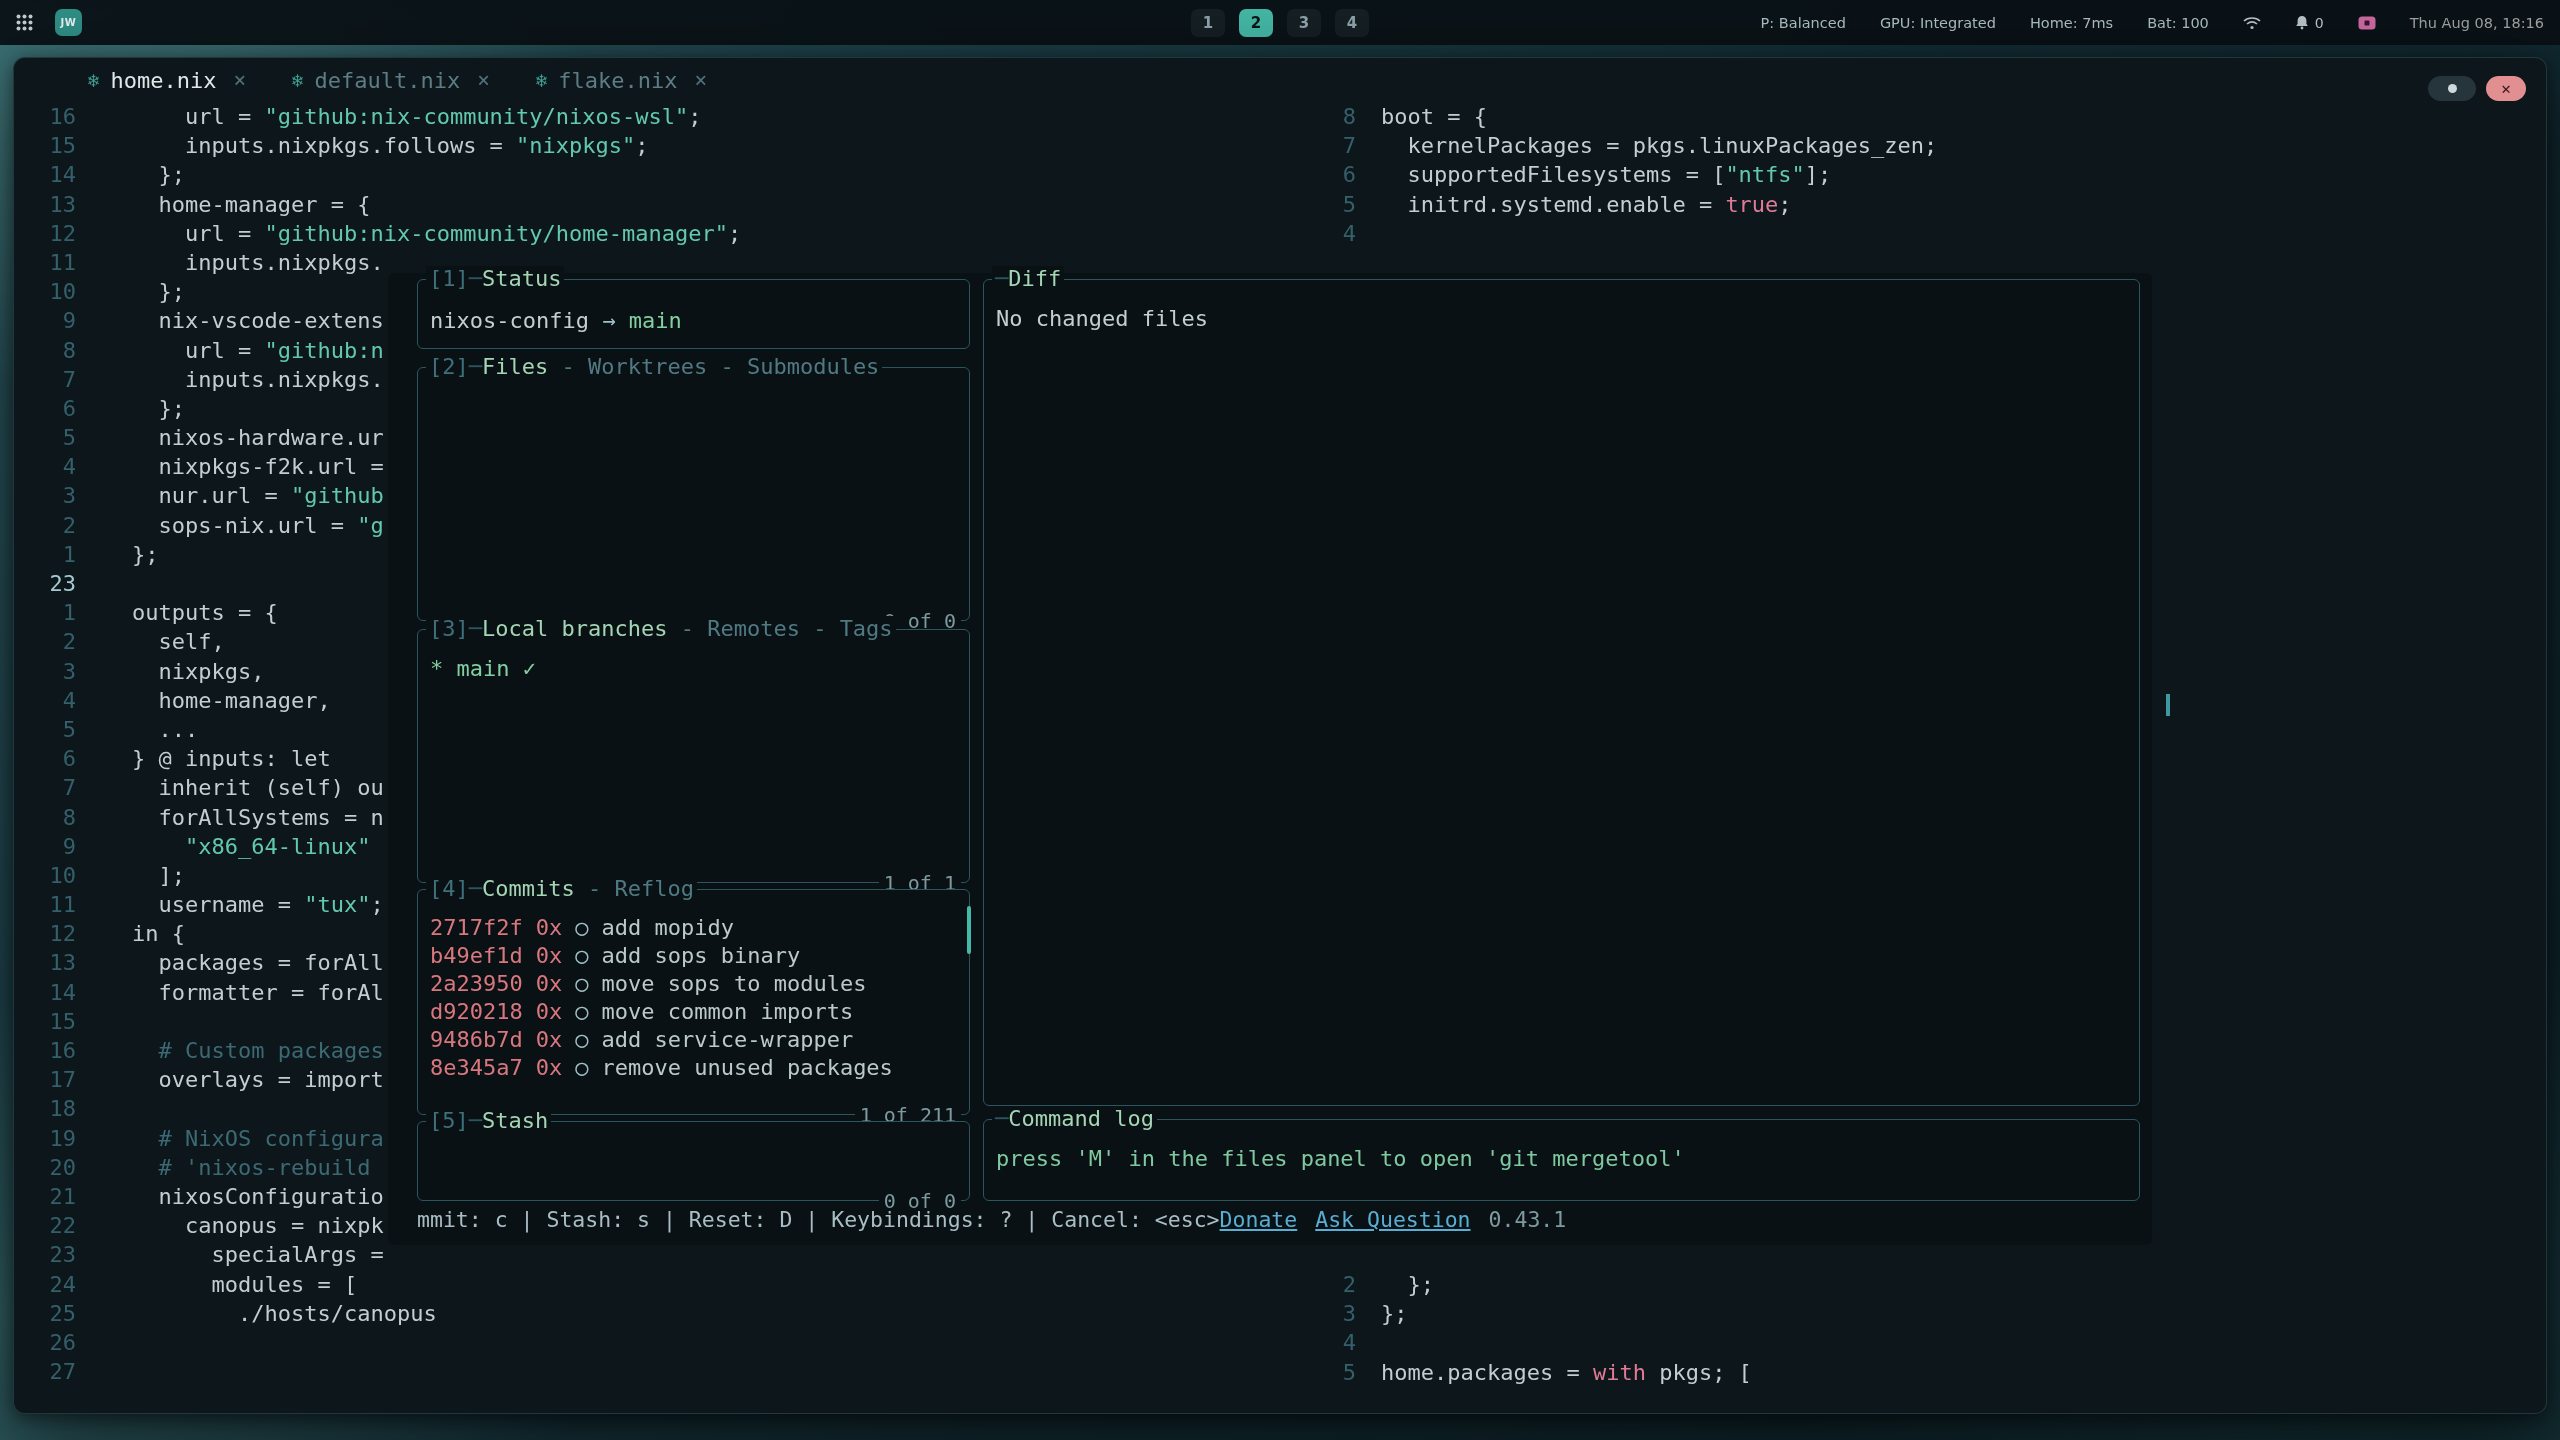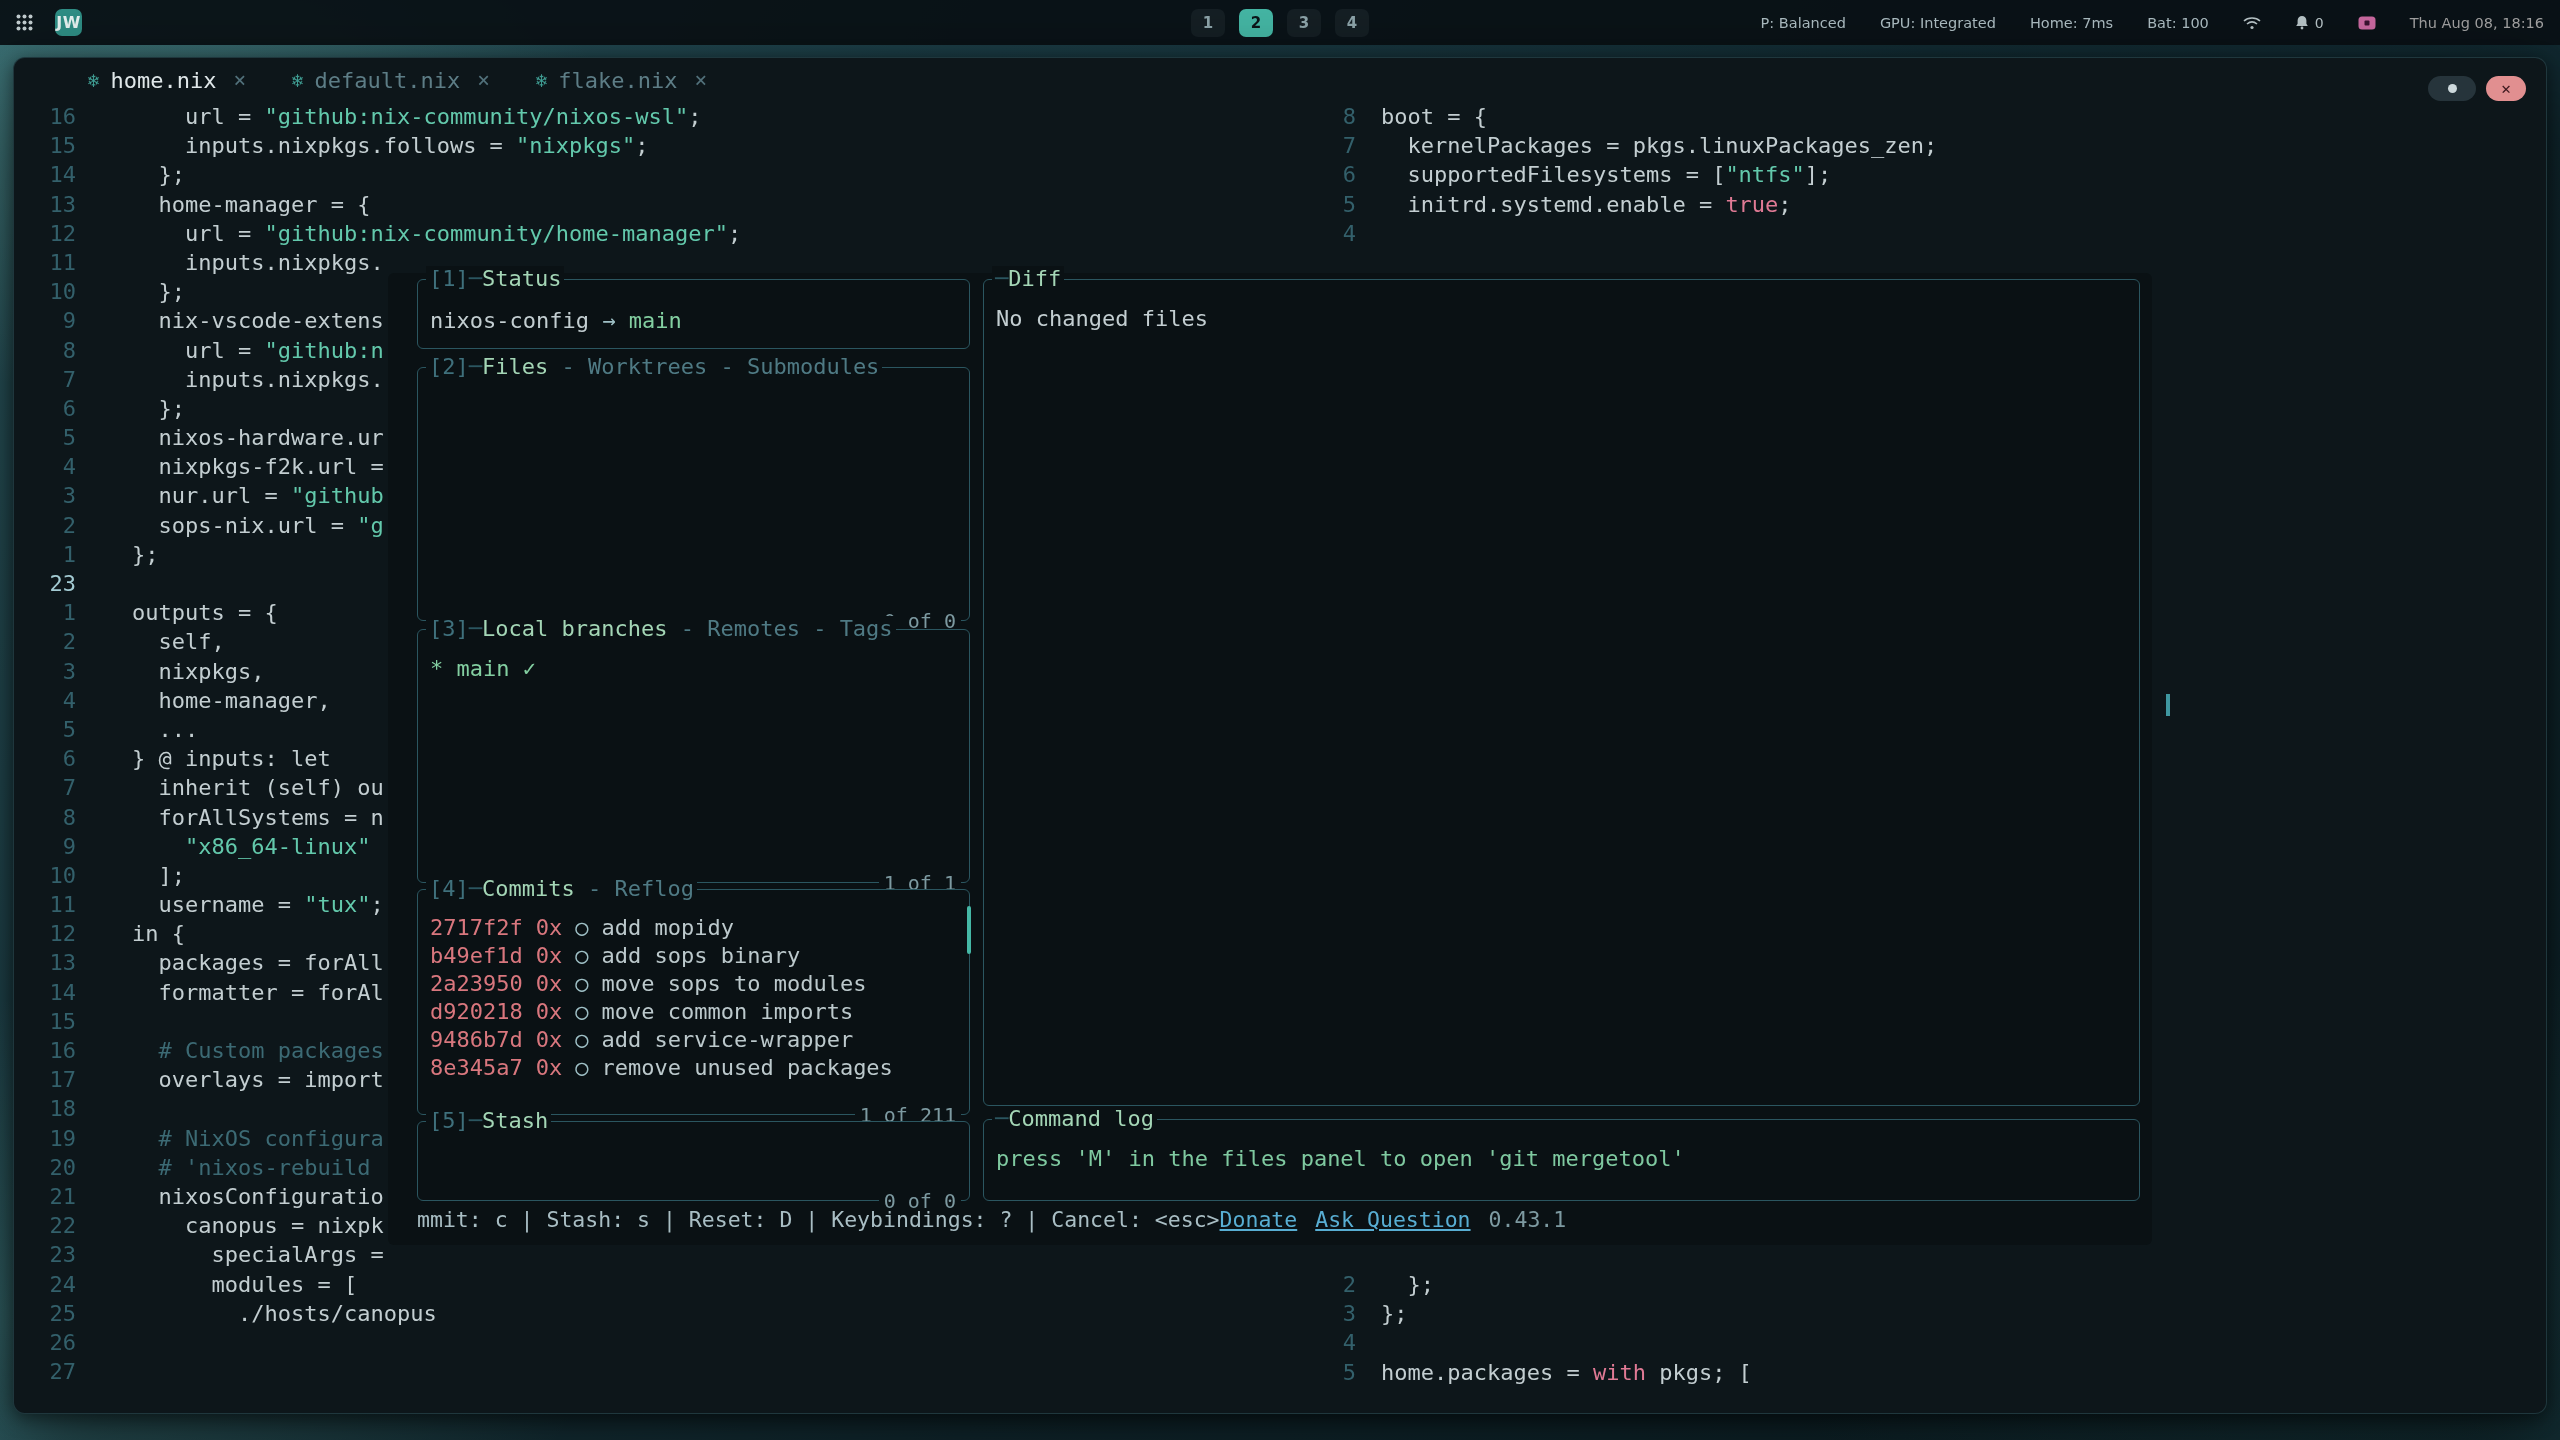--- a/index.html
+++ b/index.html
@@ -31,21 +31,21 @@
   
   #topbar{position:absolute;left:0;top:0;width:2560px;height:45px;background:rgba(10,17,21,0.94);
     font-family:"DejaVu Sans", sans-serif;}
   #topbar .left{position:absolute;left:16px;top:0;height:45px;display:flex;align-items:center;gap:22px;}
   #topbar .ws{position:absolute;left:50%;top:0;transform:translateX(-50%);height:45px;display:flex;align-items:center;gap:14px;}
   #topbar .right{position:absolute;right:16px;top:0;height:45px;display:flex;align-items:center;gap:34px;}
   .ws-btn{min-width:34px;height:28px;border-radius:7px;background:#151f24;color:#8fa6ac;
     display:flex;align-items:center;justify-content:center;font-size:15px;font-weight:bold;padding:0 8px;}
   .ws-btn.active{background:var(--teal);color:#0c1519;}
   .badge{width:27px;height:27px;border-radius:7px;background:#2f8f86;color:#e7f3f2;
-    display:flex;align-items:center;justify-content:center;font-size:16px;font-weight:bold;letter-spacing:0.5px;}
+    display:flex;align-items:center;justify-content:center;font-size:10px;font-weight:bold;letter-spacing:0.5px;}
   .tmod{font-size:14.5px;color:#aebfc4;white-space:nowrap;}
   .clock{font-size:14.5px;color:#a3a3a3;white-space:nowrap;}
   .ticon{display:flex;align-items:center;gap:6px;color:#b9c6c9;font-size:14px;}
 
   
   #window{position:absolute;left:13px;top:57px;width:2534px;height:1357px;background:var(--win-bg);
     border-radius:12px;border:1px solid rgba(95,175,185,0.22);
     box-shadow:0 30px 90px rgba(0,0,0,0.6), 0 4px 18px rgba(0,0,0,0.5);overflow:hidden;}
 
   

